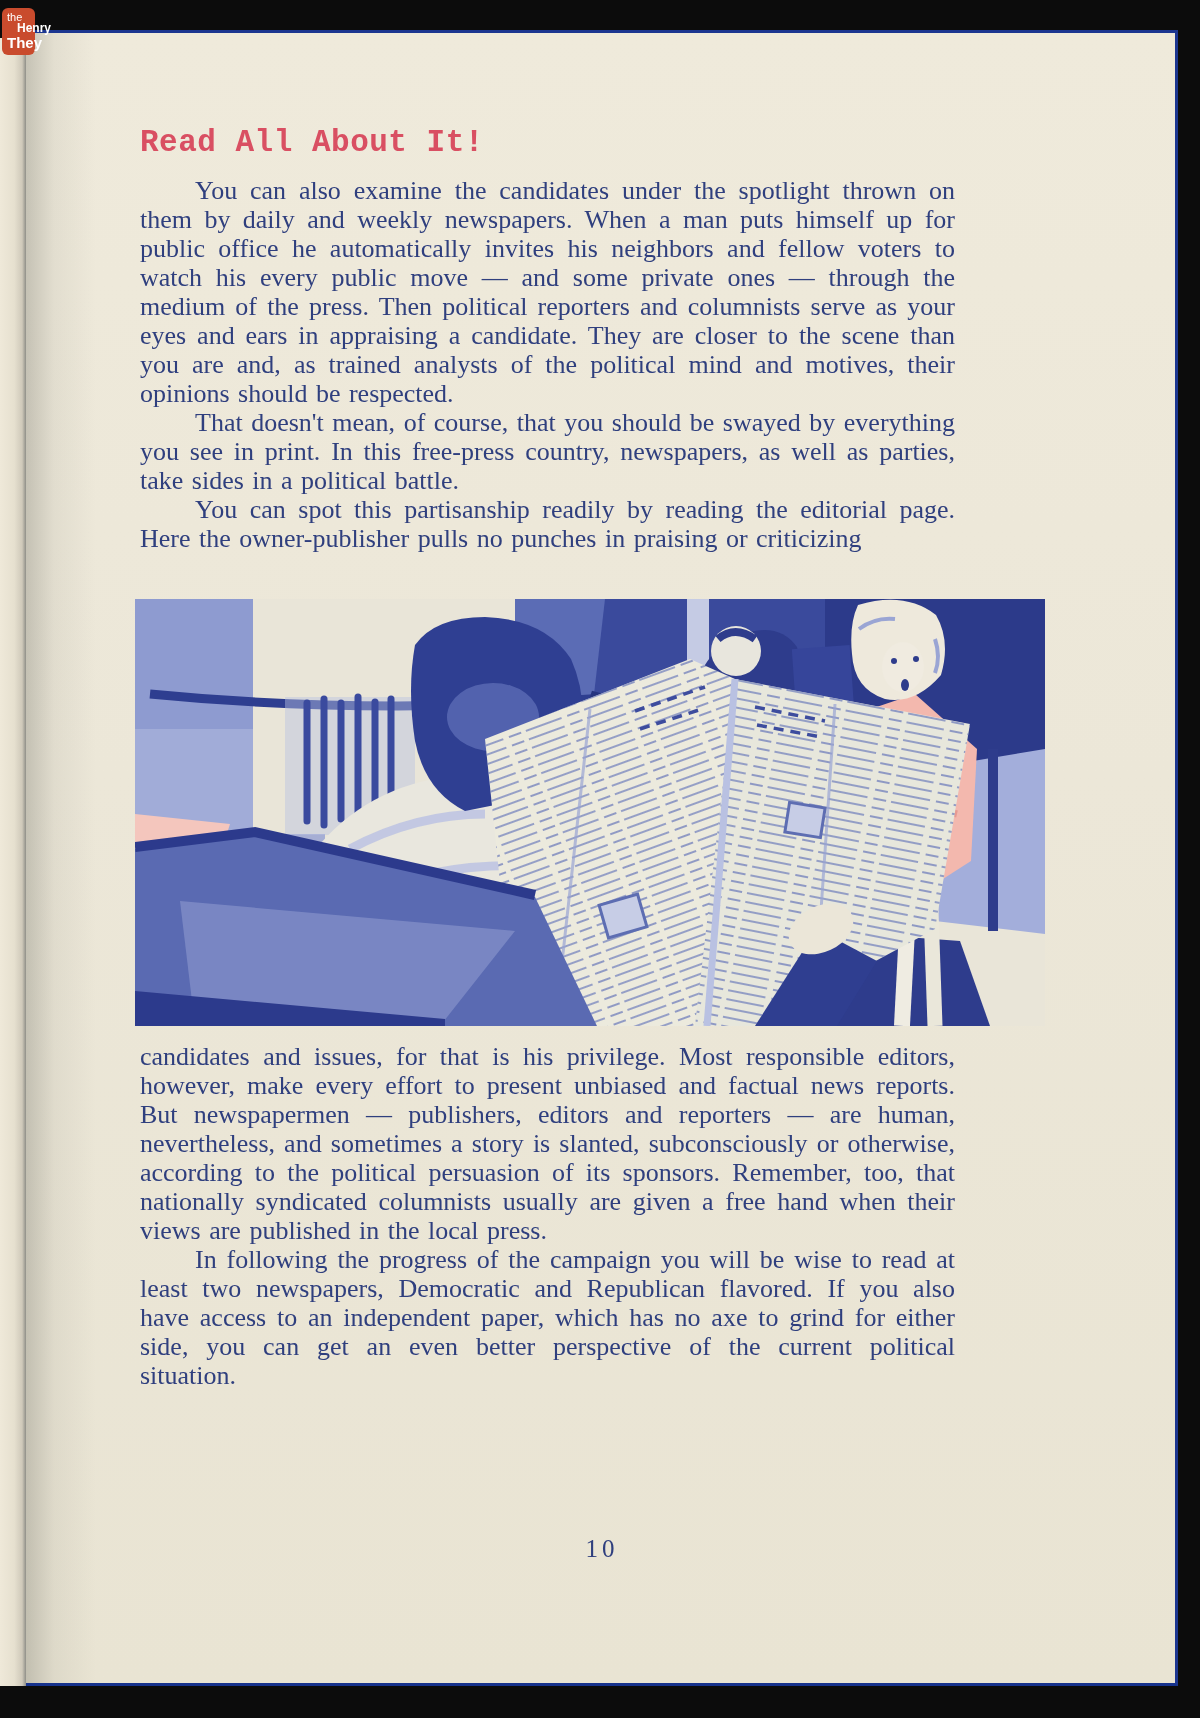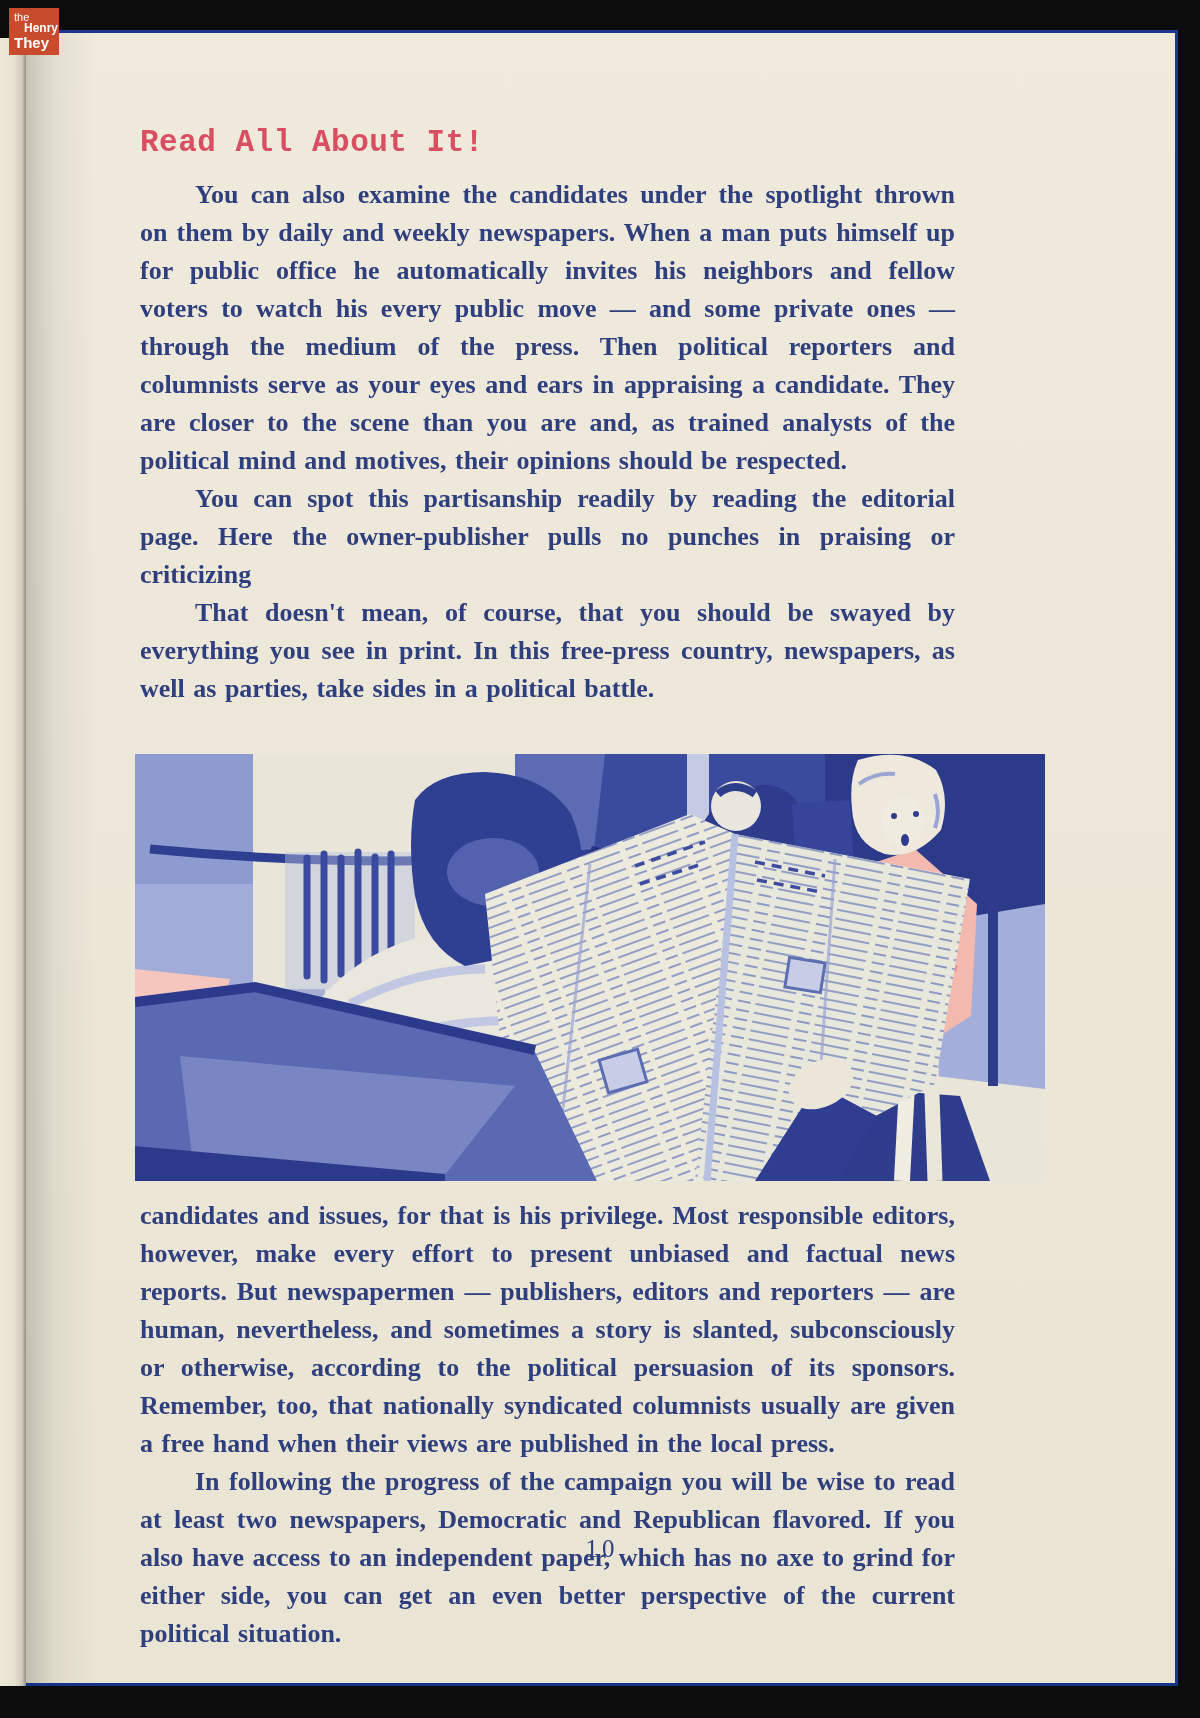--- a/index.html
+++ b/index.html
@@ -21,40 +21,39 @@
     border-right:3px solid #1c3690;
     border-bottom:3px solid #16328c;
     box-sizing:border-box;
   }
   .main-page::before{ 
     content:"";position:absolute;left:0;top:0;bottom:0;width:70px;
     background:linear-gradient(90deg,rgba(120,120,110,.35),rgba(120,120,110,.10) 40%,rgba(120,120,110,0));
     pointer-events:none;
   }
   .logo{
-    position:absolute;left:9px;top:8px;width:50px;height:47px;
+    position:absolute;left:2px;top:8px;width:33px;height:47px;
     background:#c94b2d;color:#ffffff;z-index:6;
-    font-family:"Liberation Sans", sans-serif;line-height:1;
+    font-family:"Liberation Sans", sans-serif;line-height:1;border-radius:6px;
   }
   .logo .t{position:absolute;left:5px;top:4px;font-size:11px;}
   .logo .h{position:absolute;left:15px;top:14px;font-size:12px;font-weight:bold;}
   .logo .f{position:absolute;left:5px;top:27px;font-size:15px;font-weight:bold;}
   .content{
     position:absolute;left:114px;top:0;width:815px;padding-top:92px;
   }
   .page-title{
     margin:0 0 16px 0;
     font-family:Liberation Mono, monospace;
     font-weight:bold;font-size:31px;color:#d94f62;letter-spacing:0.5px;
   }
   .body-text p{
-    margin:0;font-size:26px;line-height:38px;color:#2f3f7e;
+    margin:0;font-size:26px;line-height:29px;color:#2f3f7e;
     text-align:justify;text-indent:55px;
     word-spacing:2px;
-    font-weight:bold;
   }
   .body-text p.no-indent{text-indent:0;}
   figure.illustration{
     margin:46px 0 16px -5px;width:910px;height:427px;padding:0;
   }
   .page-number{
     position:absolute;left:0;top:1502px;width:1152px;
     text-align:center;font-size:25px;color:#2f3f7e;letter-spacing:4px;
   }
 </style>
@@ -69,22 +68,22 @@
   <span class="f">They</span>
 </div>
 
 <div class="main-page">
   <div class="content">
 
     <h1 class="page-title">Read All About It!</h1>
 
     <div class="body-text">
       <p>You can also examine the candidates under the spotlight thrown on them by daily and weekly newspapers. When a man puts himself up for public office he automatically invites his neighbors and fellow voters to watch his every public move — and some private ones — through the medium of the press. Then political reporters and columnists serve as your eyes and ears in appraising a candidate. They are closer to the scene than you are and, as trained analysts of the political mind and motives, their opinions should be respected.</p>
+      <p>That doesn't mean, of course, that you should be swayed by everything you see in print. In this free-press country, newspapers, as well as parties, take sides in a political battle.</p>
       <p>You can spot this partisanship readily by reading the editorial page. Here the owner-publisher pulls no punches in praising or criticizing</p>
-      <p>That doesn't mean, of course, that you should be swayed by everything you see in print. In this free-press country, newspapers, as well as parties, take sides in a political battle.</p>
     </div>
 
     <figure class="illustration" role="img" aria-label="Duotone blue-and-pink illustration: a man with glasses sits in an armchair reading a large open newspaper; a blonde girl in a pink dress stands reading another newspaper; behind them someone plays a piano beside a lamp and radiator.">
       <svg width="910" height="427" viewBox="0 0 910 427">
         <defs>
           <pattern id="np" width="62" height="9" patternUnits="userSpaceOnUse">
             <line x1="2" y1="4" x2="40" y2="4" stroke="#6474b8" stroke-width="1.6"></line>
             <line x1="46" y1="4" x2="59" y2="4" stroke="#6474b8" stroke-width="1.6"></line>
           </pattern>
           <clipPath id="pgL">

